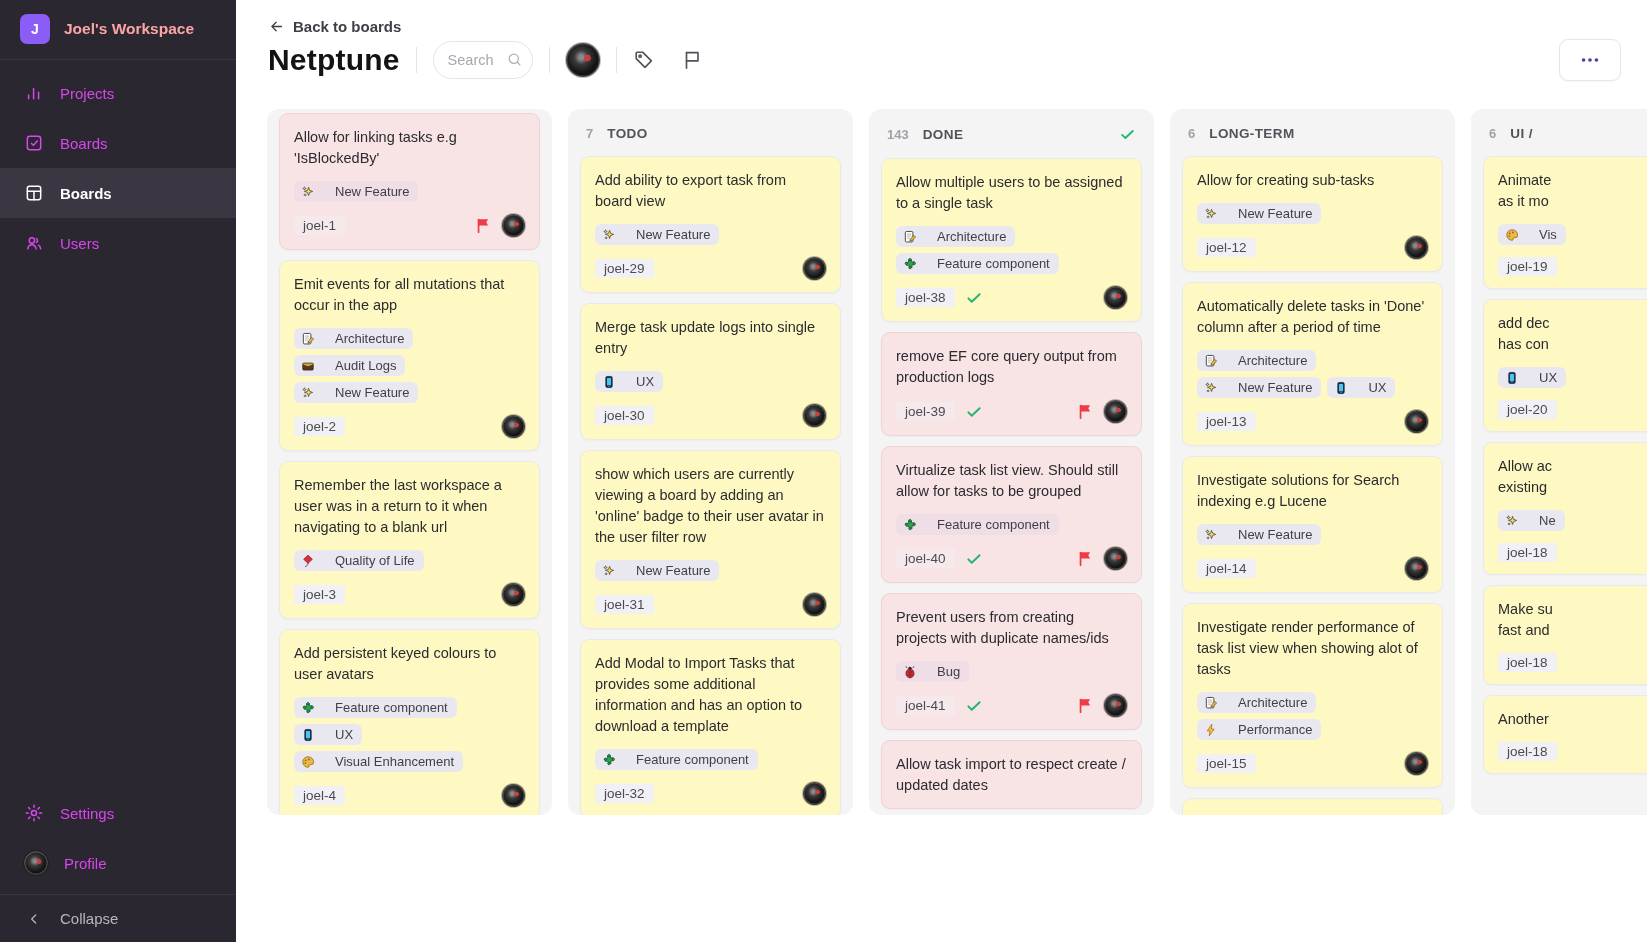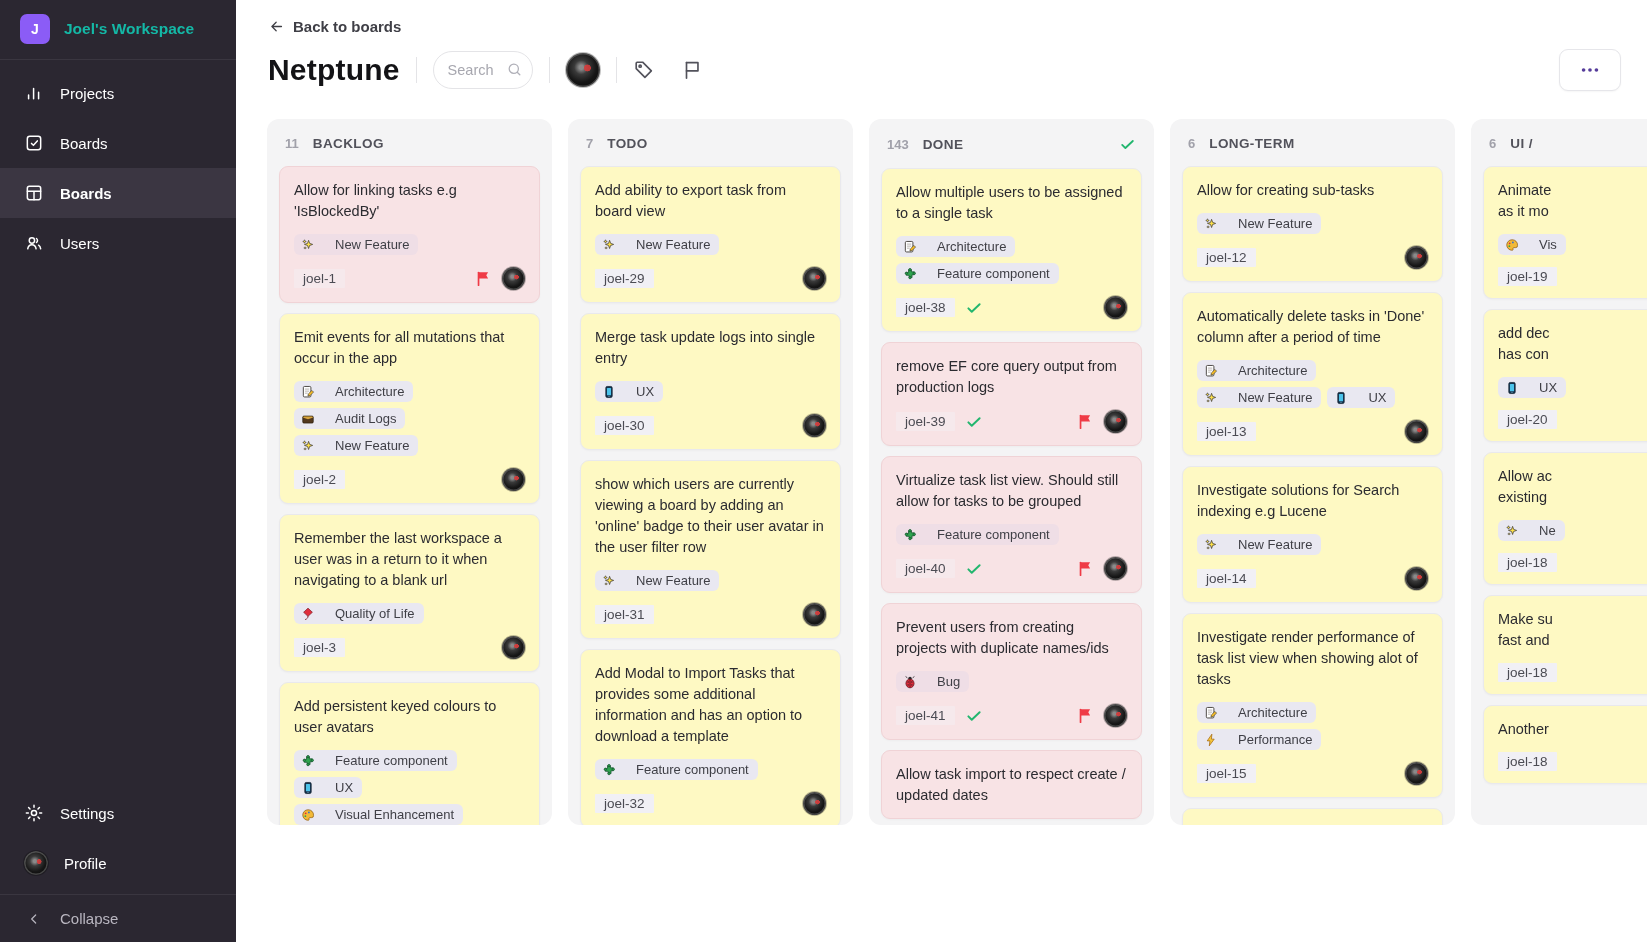--- a/index.html
+++ b/index.html
@@ -6,24 +6,24 @@
   html,body { width:1647px; height:942px; overflow:hidden; background:#fff;
     font-family:"Liberation Sans", sans-serif; color:#27272a; }
 
   
   .sidebar { position:fixed; left:0; top:0; width:236px; height:942px;
     background:#2b2731; display:flex; flex-direction:column; z-index:5; }
   .ws-header { display:flex; align-items:center; gap:14px; padding:14px 18px 15px 20px;
     border-bottom:1px solid #3a3640; }
   .ws-avatar { width:30px; height:30px; border-radius:7px; background:#8b5cf6;
     color:#fff; font-weight:700; font-size:14px; display:flex; align-items:center; justify-content:center; }
-  .ws-name { color:#14b8a6; font-weight:700; font-size:15.5px; }
+  .ws-name { color:#fca5a5; font-weight:700; font-size:15.5px; }
   .nav { padding-top:8px; }
   .nav-item { display:flex; align-items:center; gap:16px; height:50px; padding:0 24px;
-    color:#ffffff; font-size:15px; cursor:pointer; }
+    color:#d946ef; font-size:15px; cursor:pointer; }
   .nav-item svg { width:20px; height:20px; }
   .nav-item.active { background:#3b3642; color:#ffffff; font-weight:600; }
   .side-spacer { flex:1; }
   .side-footer { padding-bottom:6px; }
   .collapse-row { border-top:1px solid #3a3640; height:48px; display:flex; align-items:center;
     gap:18px; padding:0 26px; color:#b9b6c0; font-size:15px; cursor:pointer; }
   .collapse-row svg { width:16px; height:16px; }
 
   
   .avatar { display:inline-block; border-radius:50%; flex:none;
@@ -34,21 +34,21 @@
   .avatar.sz24 { width:24px; height:24px; }
   .avatar.sz32 { width:34px; height:34px; }
   .avatar.sz22 { width:23px; height:23px; }
 
   
   .main { margin-left:236px; height:100%; }
   .main-header { padding:18px 26px 0 32px; }
   .back-link { display:inline-flex; align-items:center; gap:8px; color:#3f3f46;
     font-size:15px; font-weight:700; cursor:pointer; }
   .back-link svg { width:17px; height:17px; }
-  .title-row { display:flex; align-items:center; margin-top:10px; gap:16px; }
+  .title-row { display:flex; align-items:center; margin-top:0; gap:16px; }
   .page-title { font-size:30px; font-weight:800; color:#131316; letter-spacing:.2px; }
   .vsep { width:1px; height:26px; background:#e4e4e7; }
   .search-wrap { position:relative; }
   .search-wrap input { width:100px; height:38px; border:1.5px solid #e4e4e7; border-radius:19px;
     padding:0 30px 0 14px; font-size:14.5px; color:#3f3f46; outline:none;
     font-family:"Liberation Sans", sans-serif; background:#fff; }
   .search-wrap input::placeholder { color:#a7a7af; }
   .search-wrap .mag { position:absolute; right:10px; top:10px; width:17px; height:17px; color:#b0b0b8; }
   .hdr-icon { width:22px; height:22px; color:#52525b; cursor:pointer; }
   .hdr-spacer { flex:1; }
@@ -200,25 +200,20 @@
               <circle cx="12" cy="12" r="2"></circle>
               <circle cx="19" cy="12" r="2"></circle>
             </svg>
           </span>
       </div>
     </div>
   </div>
 
   <div class="board">
   <div class="column">
-    <div class="column-header">
-      <span class="col-count">11</span>
-      <span class="col-title">BACKLOG</span>
-
-    </div>
     <div class="cards">
   <div class="card pink">
     <div class="card-title">Allow for linking tasks e.g 'IsBlockedBy'</div>
     <div class="card-tags">
               <span class="tag">
                 <span class="tag-ic">
                   <svg viewBox="0 0 24 24" width="100%" height="100%">
                     <path d="M13 4l1.8 5.2L20 11l-5.2 1.8L13 18l-1.8-5.2L6 11l5.2-1.8z" fill="#fde047" stroke="#44403c" stroke-width="1.3" stroke-linejoin="round"></path>
                     <path d="M6 3l.8 2.2L9 6l-2.2.8L6 9l-.8-2.2L3 6l2.2-.8z" fill="#fde047" stroke="#44403c" stroke-width="1"></path>
                     <path d="M7 15l.6 1.5 1.6.5-1.6.6L7 19l-.6-1.4-1.6-.6 1.6-.5z" fill="#fde047" stroke="#44403c" stroke-width="1"></path>

